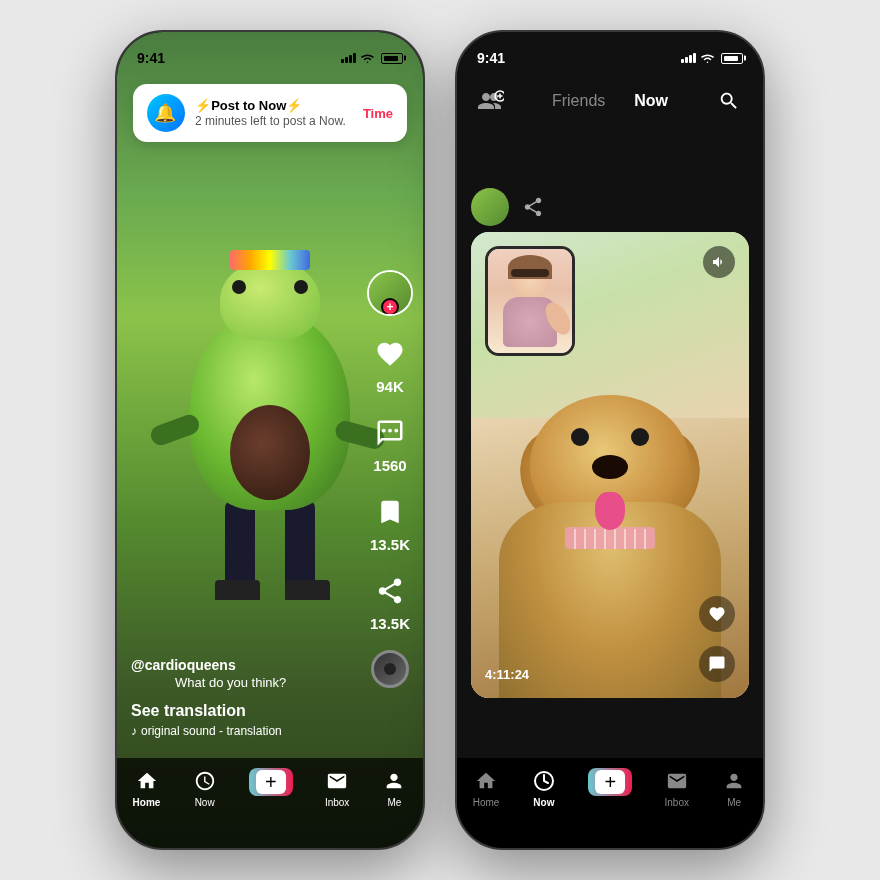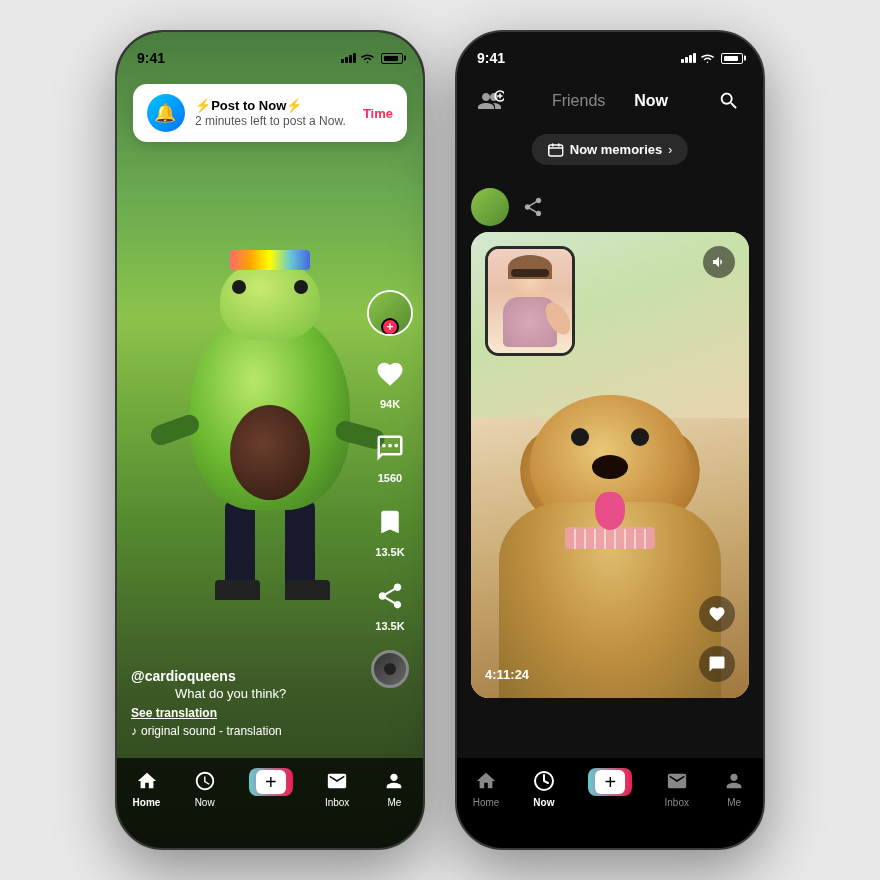--- a/index.html
+++ b/index.html
@@ -165,21 +165,21 @@
       flex-direction: column;
       align-items: center;
       gap: 4px;
     }
     .action-icon {
       width: 40px; height: 40px;
       display: flex; align-items: center; justify-content: center;
     }
     .action-icon svg { width: 30px; height: 30px; }
     .action-count {
-      font-size: 11px;
+      font-size: 15px;
       font-weight: 600;
       color: #fff;
     }
     .avatar-ring {
       width: 46px; height: 46px;
       border-radius: 50%;
       background: linear-gradient(135deg, #ff6b6b, #ee5a24);
       border: 2px solid #fff;
       position: relative;
       overflow: hidden;
@@ -217,25 +217,24 @@
       font-weight: 700;
       color: #fff;
     }
     .feed-caption {
       font-size: 13px;
       color: #fff;
       margin-top: 2px;
       margin-left: 44px;
     }
     .feed-translate {
-      font-size: 12px;
+      font-size: 16px;
       color: #fff;
       font-weight: 600;
-      text-decoration: underline;
-      margin-top: 5px;
+      margin-top: 12px;
     }
     .feed-sound {
       font-size: 12px;
       color: #fff;
       margin-top: 4px;
       display: flex;
       align-items: center;
       gap: 4px;
     }
     .music-note { font-size: 12px; }
@@ -660,29 +659,20 @@
         <span class="header-tab active">Now</span>
       </div>
 
       <div class="header-icon">
         <svg width="22" height="22" viewBox="0 0 24 24" fill="white">
           <path d="M15.5 14h-.79l-.28-.27C15.41 12.59 16 11.11 16 9.5 16 5.91 13.09 3 9.5 3S3 5.91 3 9.5 5.91 16 9.5 16c1.61 0 3.09-.59 4.23-1.57l.27.28v.79l5 4.99L20.49 19l-4.99-5zm-6 0C7.01 14 5 11.99 5 9.5S7.01 5 9.5 5 14 7.01 14 9.5 11.99 14 9.5 14z"></path>
         </svg>
       </div>
     </div>
 
-    <div class="memories-pill">
-      <svg width="16" height="14" viewBox="0 0 16 14" fill="white">
-        <rect x="1" y="2" width="14" height="11" rx="2" fill="none" stroke="white" stroke-width="1.5"></rect>
-        <path d="M1 5h14" stroke="white" stroke-width="1.5"></path>
-        <path d="M5 1v2M11 1v2" stroke="white" stroke-width="1.5" stroke-linecap="round"></path>
-      </svg>
-      <span class="memories-text">Now memories</span>
-      <span class="memories-chevron">›</span>
-    </div>
 
     <div class="friend-post">
 
       <div class="friend-header">
         <div class="friend-avatar">
           <div style="width:100%; height:100%; background:linear-gradient(135deg,#8bc34a,#558b2f);"></div>
         </div>
         <div class="share-icon">
           <svg width="22" height="22" viewBox="0 0 24 24" fill="#aaa">
             <path d="M18 16.08c-.76 0-1.44.3-1.96.77L8.91 12.7c.05-.23.09-.46.09-.7s-.04-.47-.09-.7l7.05-4.11c.54.5 1.25.81 2.04.81 1.66 0 3-1.34 3-3s-1.34-3-3-3-3 1.34-3 3c0 .24.04.47.09.7L8.04 9.81C7.5 9.31 6.79 9 6 9c-1.66 0-3 1.34-3 3s1.34 3 3 3c.79 0 1.5-.31 2.04-.81l7.12 4.16c-.05.21-.08.43-.08.65 0 1.61 1.31 2.92 2.92 2.92 1.61 0 2.92-1.31 2.92-2.92s-1.31-2.92-2.92-2.92z"></path>

